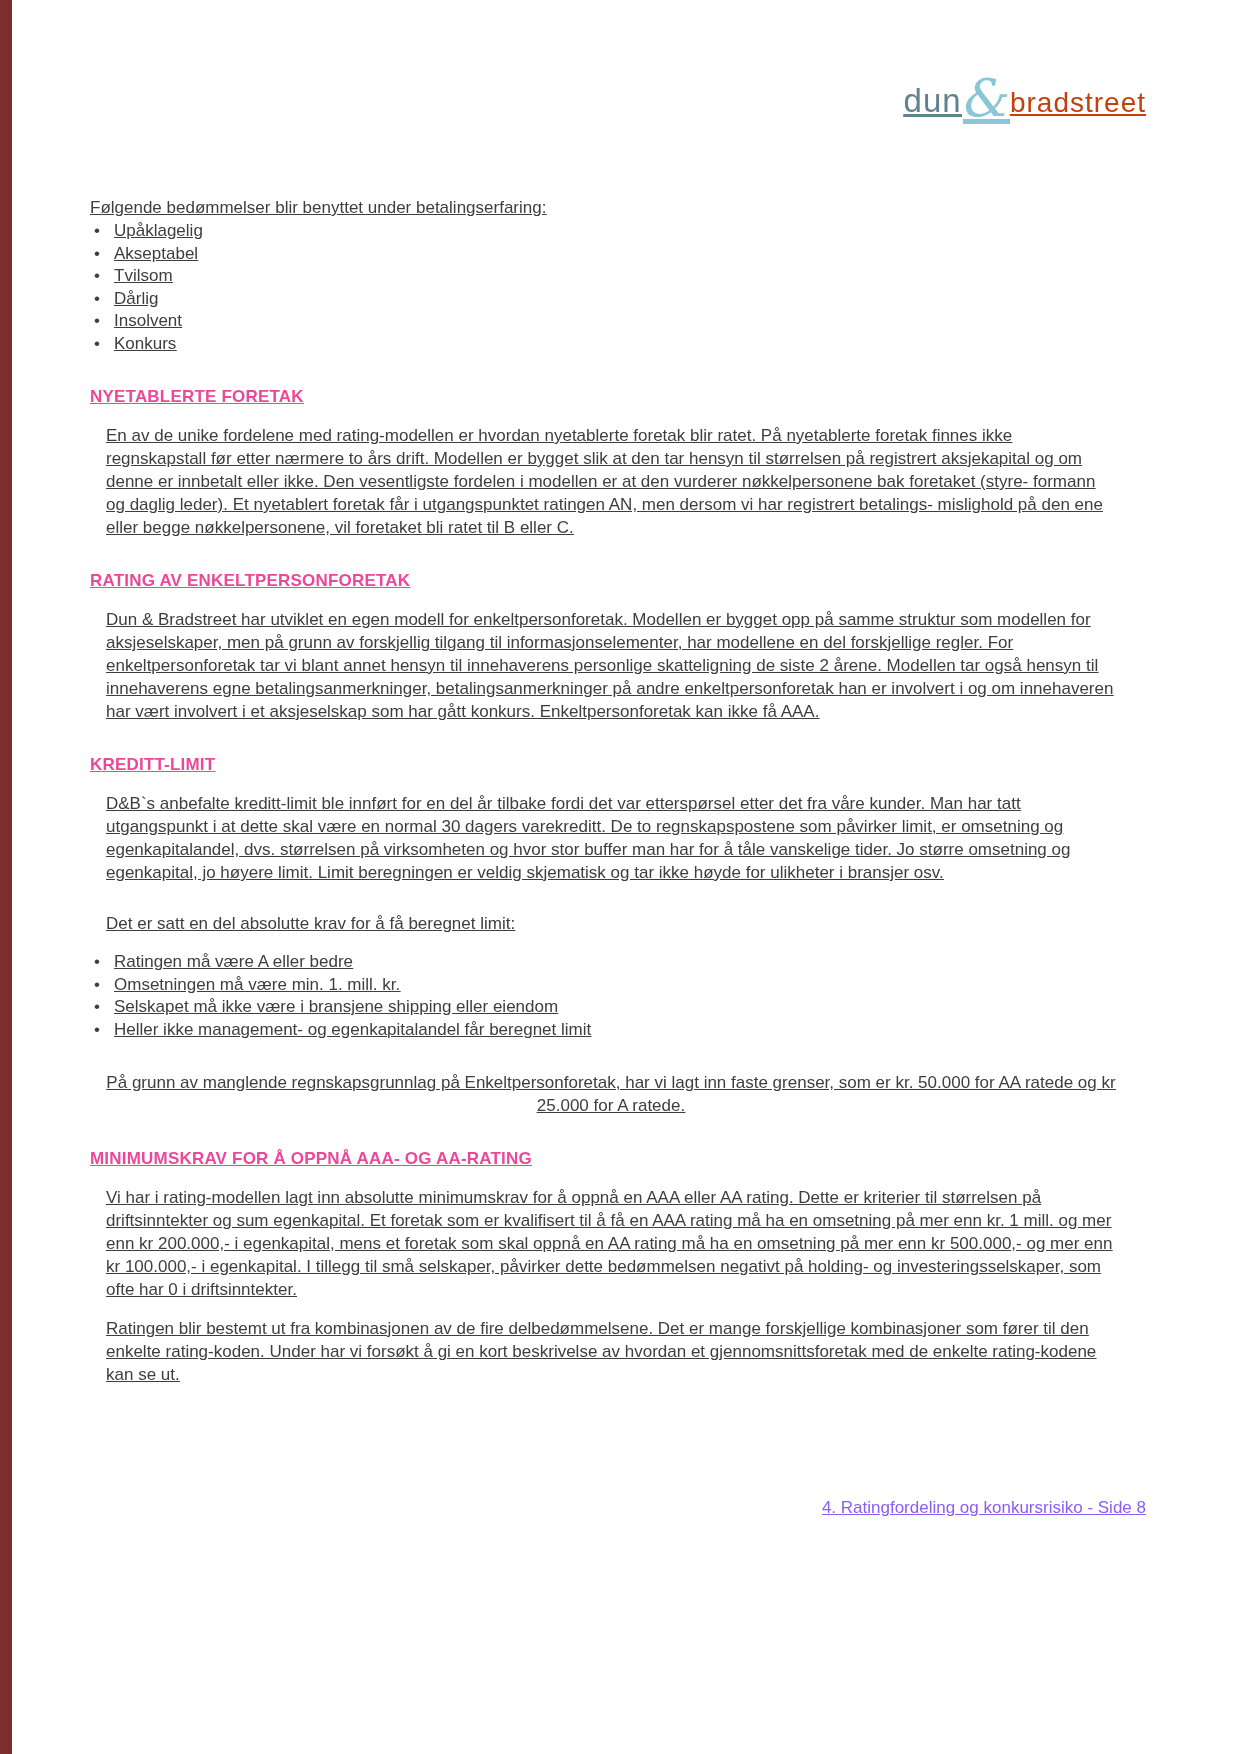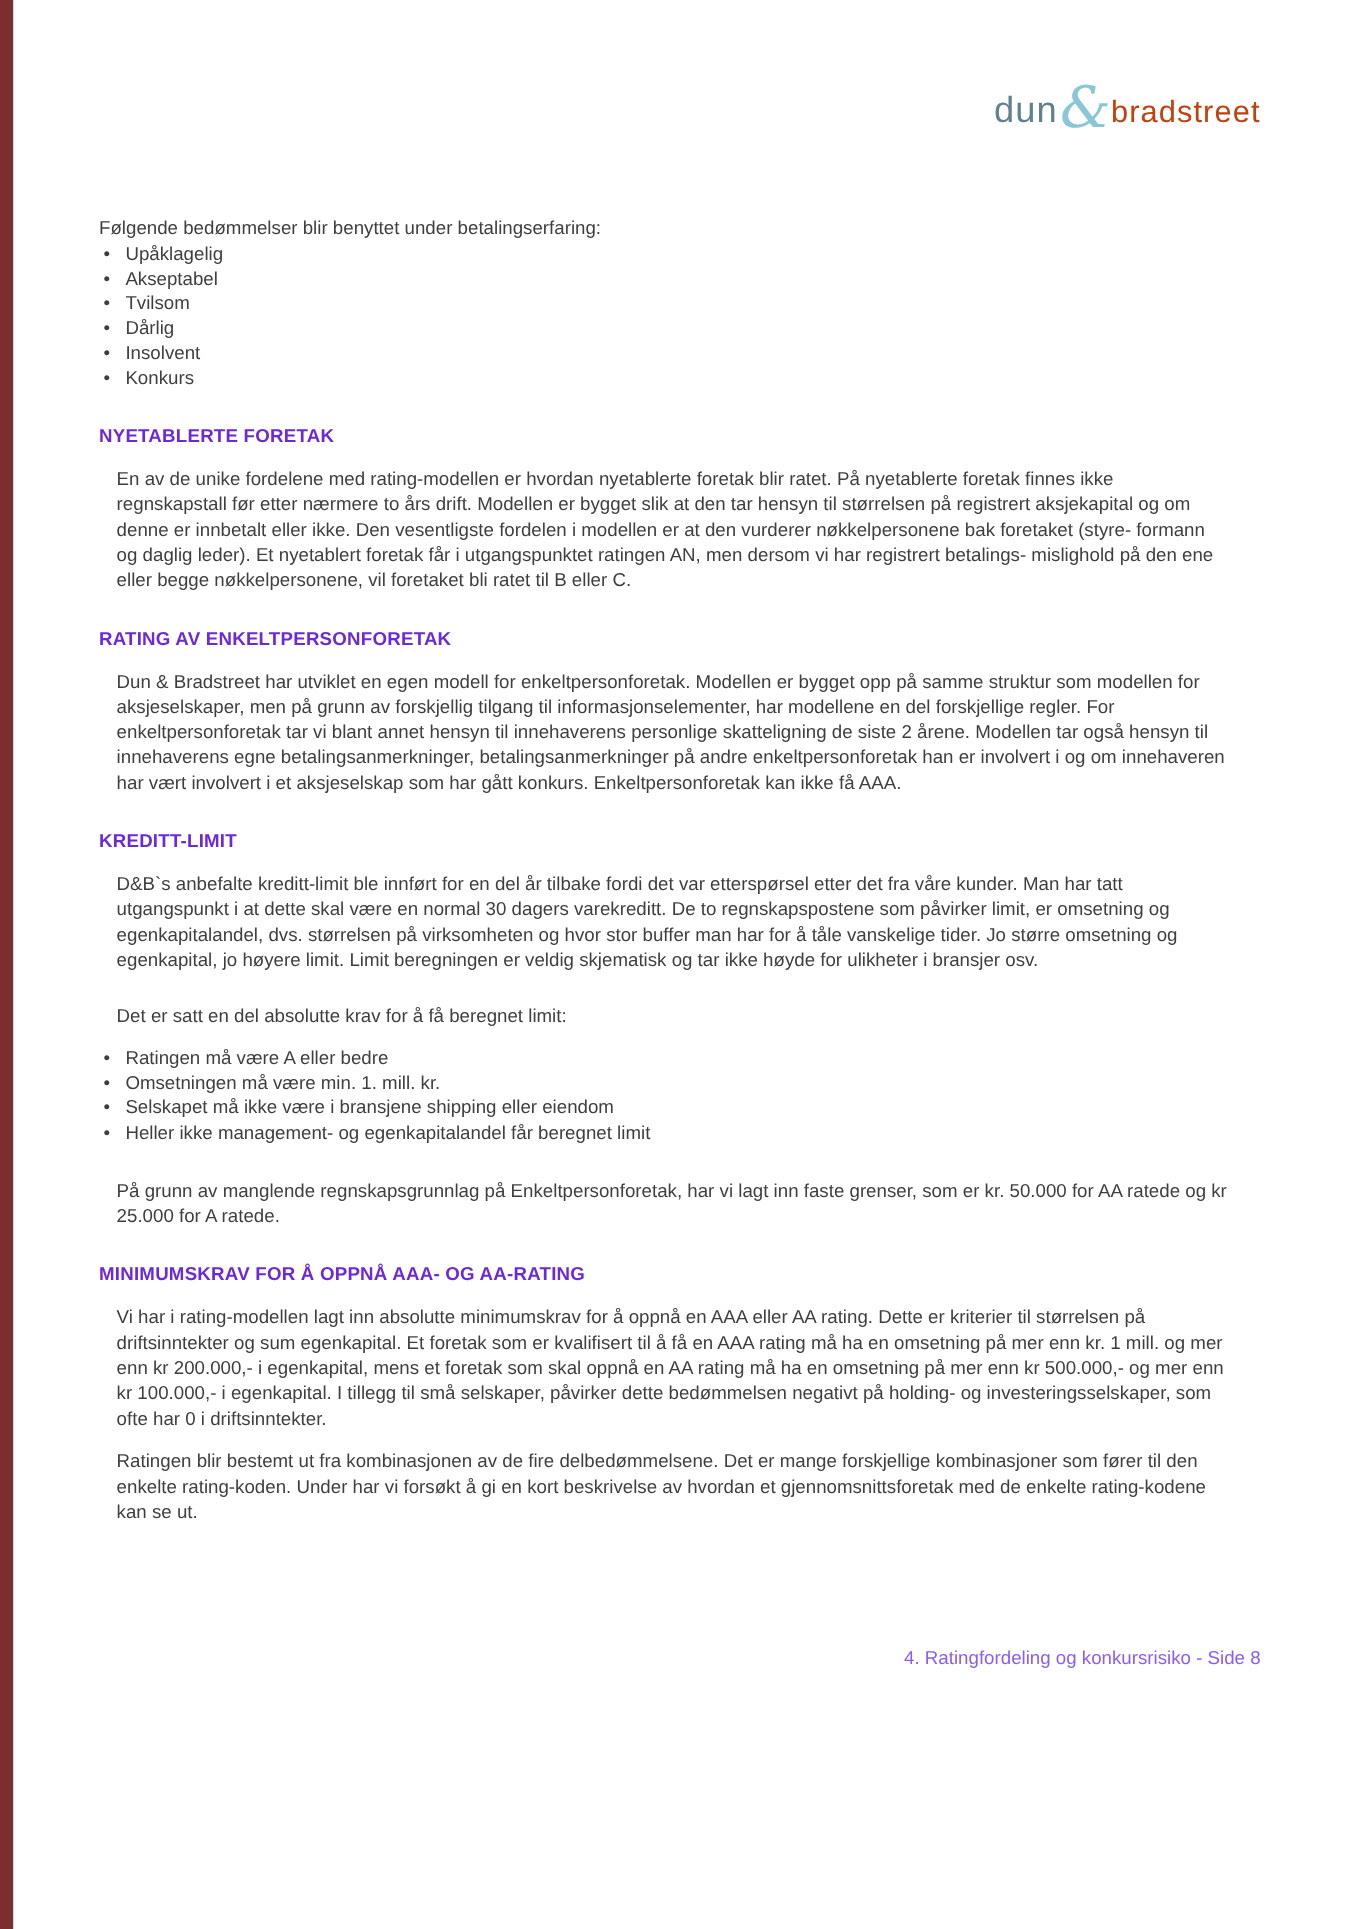--- a/index.html
+++ b/index.html
@@ -1,15 +1,15 @@
 <!DOCTYPE html>
 <html><head>
 <meta charset="utf-8">
 <style>
-  * { margin: 0; padding: 0; box-sizing: border-box; }
+  * { margin: 0; padding: 0; box-sizing: border-box; text-decoration: underline; }
   html, body { background: #ffffff; }
   .page {
     position: relative;
     width: 1241px;
     height: 1754px;
     background: #ffffff;
     font-family: "Liberation Sans", sans-serif;
     color: #3e3e3e;
     overflow: hidden;
   }
@@ -68,27 +68,27 @@
   ul.bullets li::before {
     content: "\2022";
     position: absolute;
     left: 2px;
     top: 0;
   }
   h2.section-heading {
     font-size: 17px;
     line-height: 23px;
     font-weight: bold;
-    color: #6d28d9;
+    color: #ec4899;
     letter-spacing: 0.2px;
     margin-top: 30px;
   }
   p.body { margin: 16px; }
   p.sub-lead { margin-top: 28px; }
-  p.after-list { margin-top: 30px; }
+  p.after-list { margin-top: 30px; text-align: center; }
   .footer {
     position: absolute;
     top: 1496px;
     right: 95px;
     font-size: 17px;
     line-height: 23px;
     color: #8b5cf6;
   }
 </style>
 </head>

